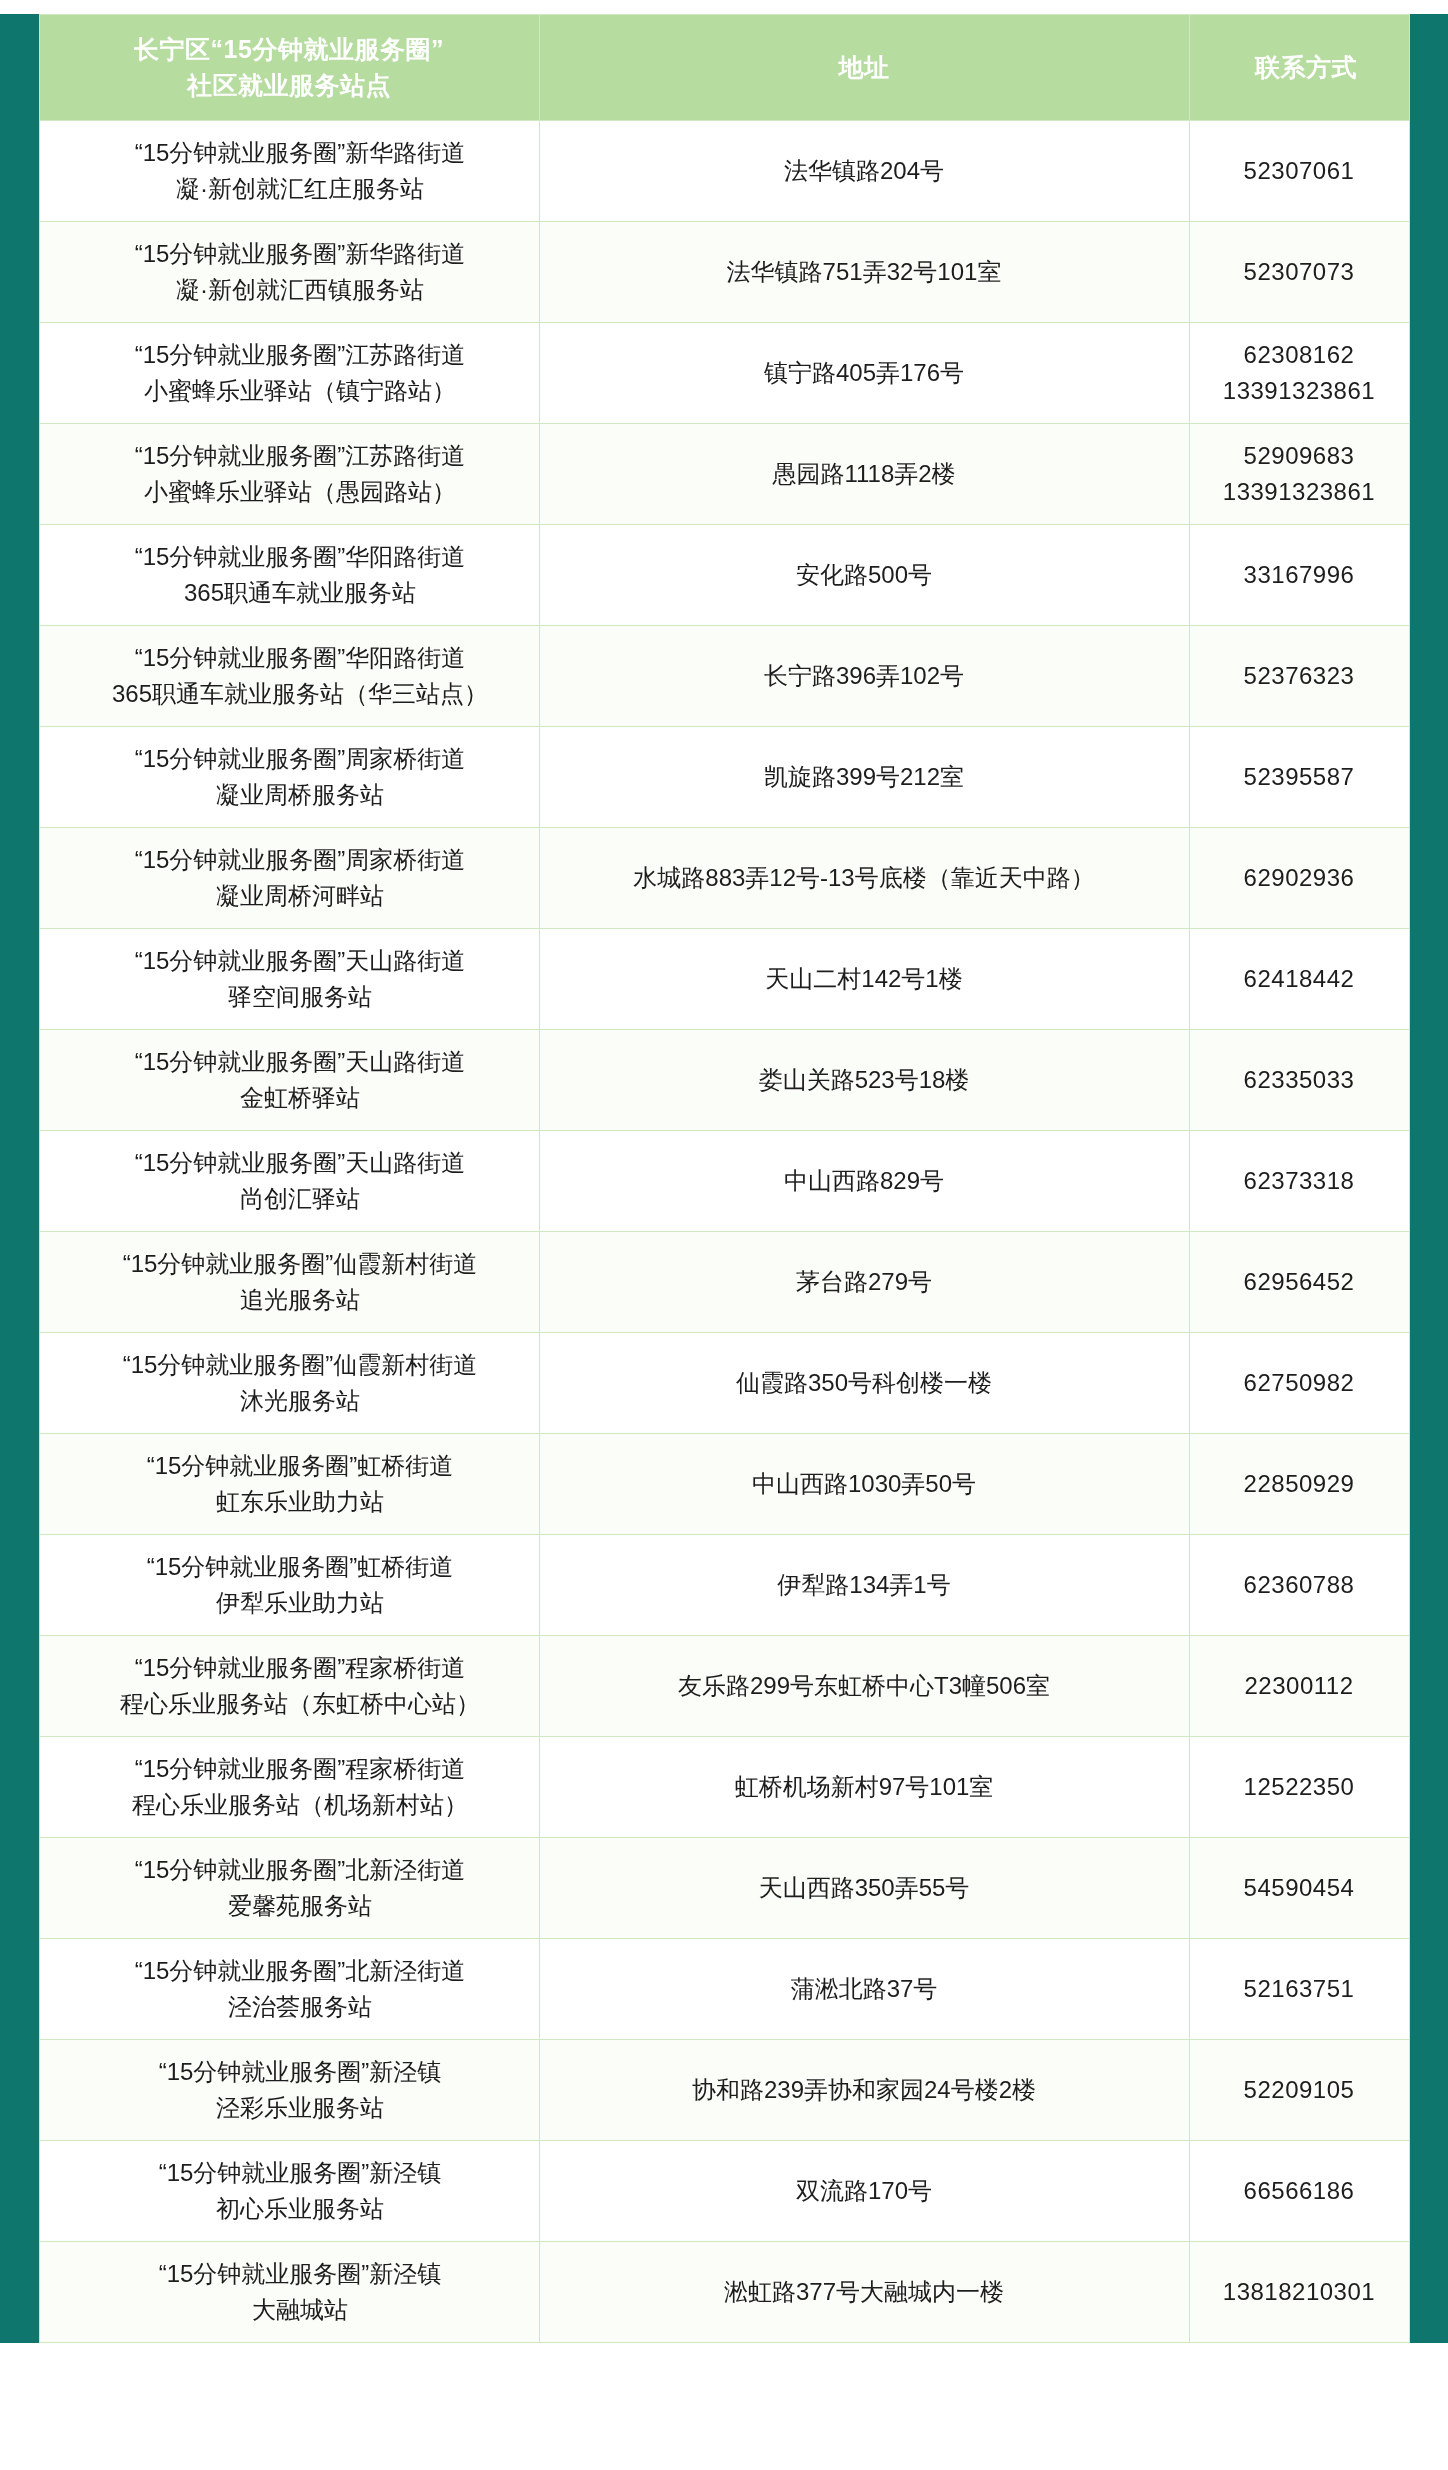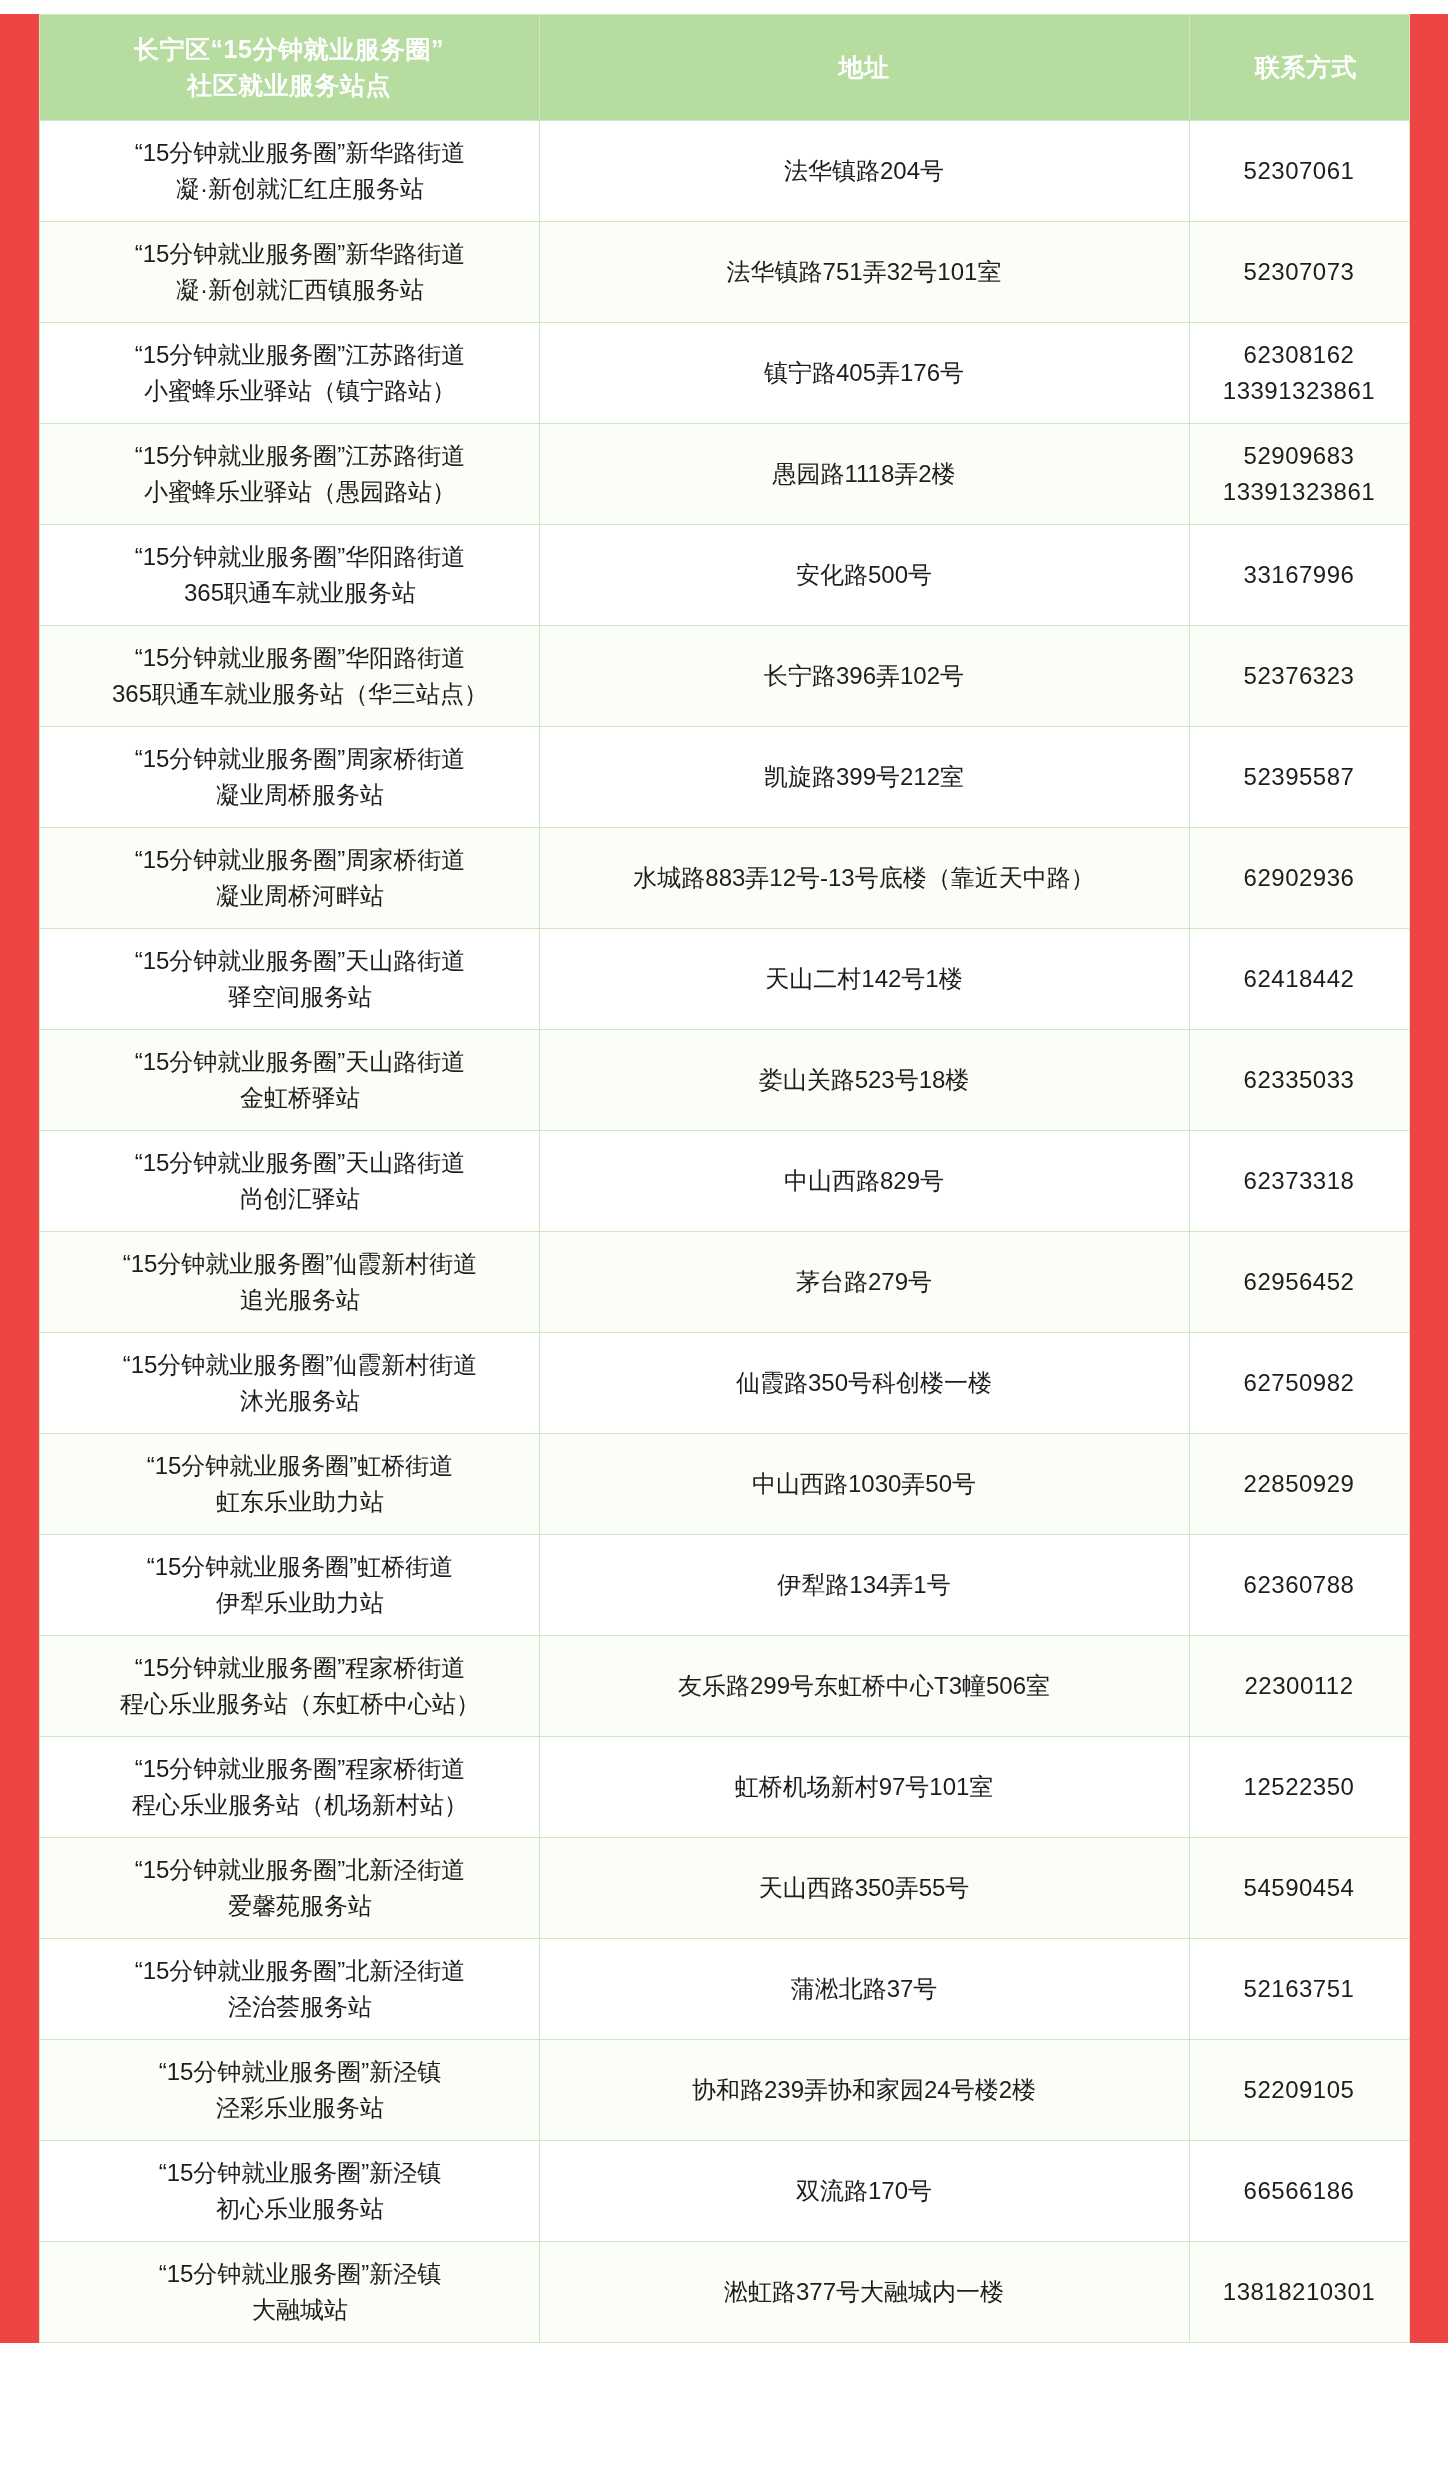--- a/index.html
+++ b/index.html
@@ -8,21 +8,21 @@
     background: #ffffff;
   }
   body {
     font-family: "Liberation Sans", "DejaVu Sans", sans-serif;
     width: 1448px;
   }
   .sheet {
     width: 1448px;
     box-sizing: border-box;
     padding: 0;
-    background: #ef4444;
+    background: #0f766e;
   }
   table.service-table {
     border-collapse: collapse;
     width: 1370px;
     margin: 14px auto 0 auto;
     table-layout: fixed;
   }
   table.service-table col.c-name { width: 500px; }
   table.service-table col.c-addr { width: 650px; }
   table.service-table col.c-tel  { width: 220px; }

